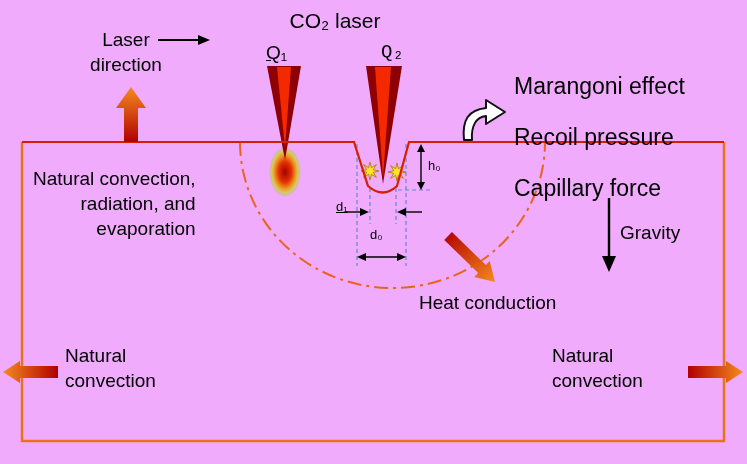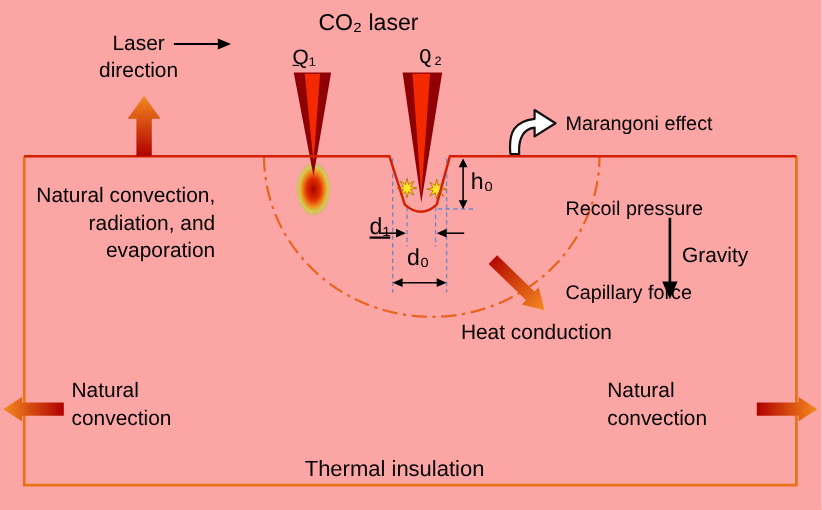--- a/index.html
+++ b/index.html
@@ -1,23 +1,23 @@
 <!DOCTYPE html>
 <html><head>
 <meta charset="utf-8">
 <style>
   * { margin:0; padding:0; box-sizing:border-box; }
   body { background:#ffffff; font-family:"Liberation Sans","DejaVu Sans",sans-serif; }
-  .canvas { position:relative; width:747px; height:464px; background:#fca5a5; overflow:hidden; }
+  .canvas { position:relative; width:747px; height:464px; background:#f0abfc; overflow:hidden; }
   .canvas svg { position:absolute; left:0; top:0; }
   .lbl { position:absolute; color:#000; font-size:19px; line-height:25px; white-space:pre-line; }
   .lbl.center { text-align:center; }
   .title { font-size:21px; }
-  .dim { font-size:21px; }
-  .fx-line { display:block; font-size:18px; line-height:26px;margin-top:26px; }
+  .dim { font-size:13px; }
+  .fx-line { display:block; font-size:23px; line-height:26px; }
 </style>
 </head>
 <body>
 
 <div class="canvas">
 
   <svg width="747" height="464" viewBox="0 0 747 464">
     <defs>
       <linearGradient id="gradUp" x1="0" y1="1" x2="0" y2="0">
         <stop offset="0" stop-color="#b00000"></stop>
@@ -133,15 +133,14 @@
 
   <div class="lbl" style="left:620px; top:220px;">Gravity</div>
 
   <div class="lbl" style="left:419px; top:290px;">Heat conduction</div>
 
   <div class="lbl" style="left:65px; top:343px;">Natural
 convection</div>
   <div class="lbl" style="left:552px; top:343px;">Natural
 convection</div>
 
-  <div class="lbl" style="left:277px; top:415px; font-size:20px;">Thermal insulation</div>
 
 </div>
 
 </body></html>

